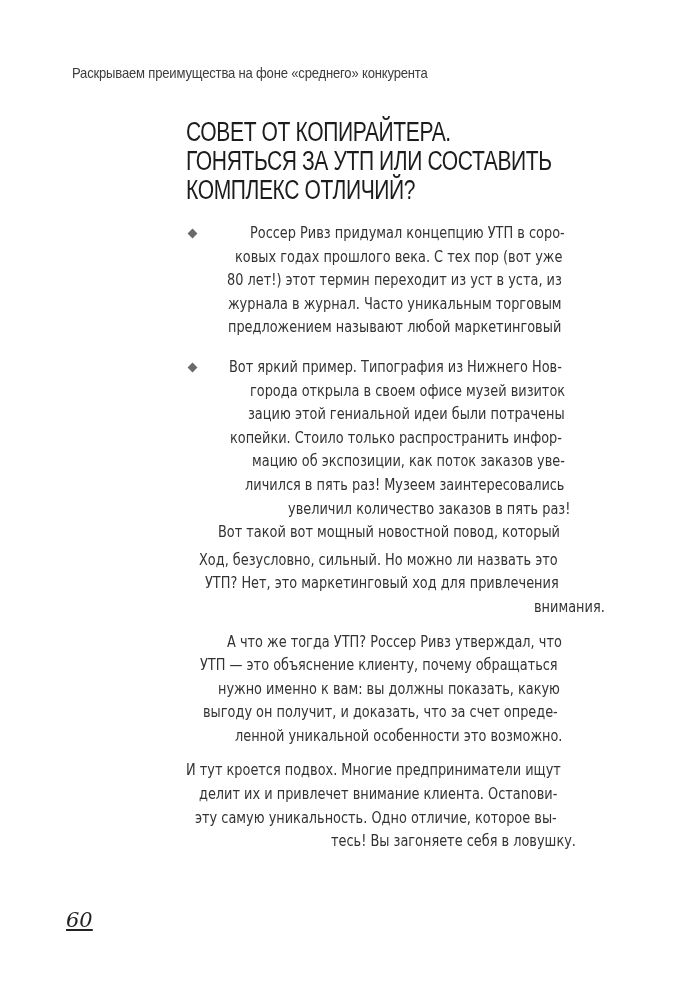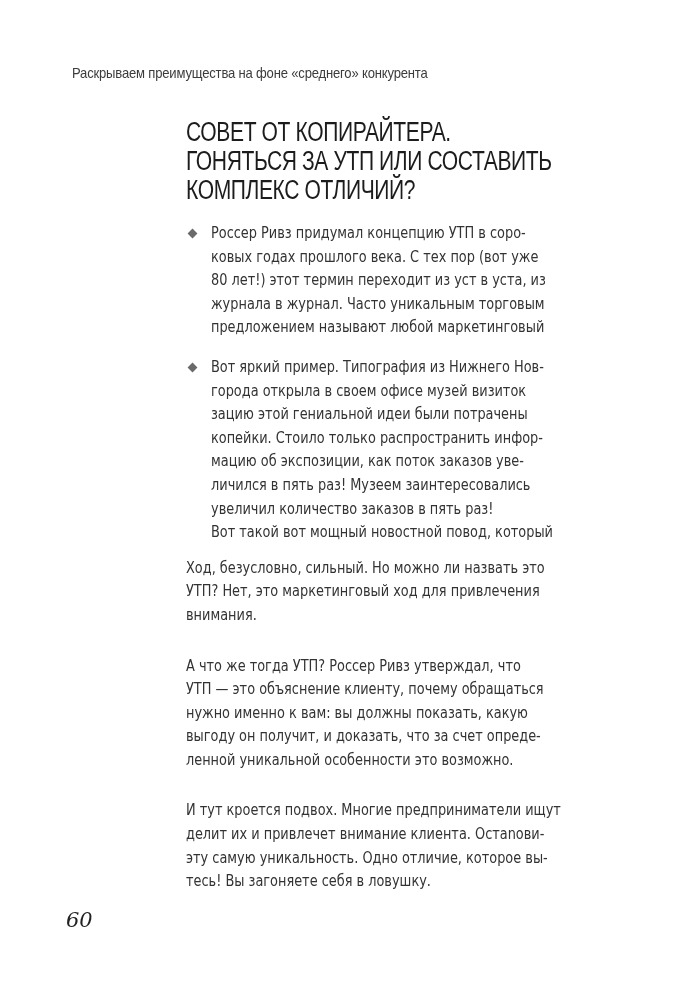--- a/index.html
+++ b/index.html
@@ -44,50 +44,52 @@
     .heading div { display: block; }
     .content {
       position: absolute;
       left: 186px;
       top: 222px;
       width: 430px;
       font-family: "DejaVu Sans", sans-serif;
       font-size: 15px;
       line-height: 23.6px;
       color: #333333;
+      text-align: right;
     }
     .line {
       white-space: nowrap;
       transform-origin: left top;
     }
     .bullet-item {
       position: relative;
       padding-left: 25px;
       margin-bottom: 0;
     }
     .bullet-item + .bullet-item { margin-top: 16px; }
     .bullet {
       position: absolute;
       left: 3px;
       top: 8px;
       width: 7px;
       height: 7px;
       background: #6a6a6a;
       transform: rotate(45deg);
     }
-    .para { margin-top: 27px; }
-    .para.first { margin-top: 12px; }
+    .para { margin-top: 11px; }
+    .para.first { margin-top: 4px; }
     .page-number {
       position: absolute;
       left: 66px;
       top: 908px;
       font-family: "DejaVu Serif", serif;
       font-style: italic;
       font-size: 21px;
       color: #222222;
+      text-decoration: underline;
     }
     .sx { display: inline-block; transform: scaleX(0.86); transform-origin: left top; }
   </style>
 </head>
 <body>
 
 <div class="running-head">Раскрываем преимущества на фоне «среднего» конкурента</div>
 
 <h1 class="heading">
   <div>СОВЕТ ОТ КОПИРАЙТЕРА.</div>

